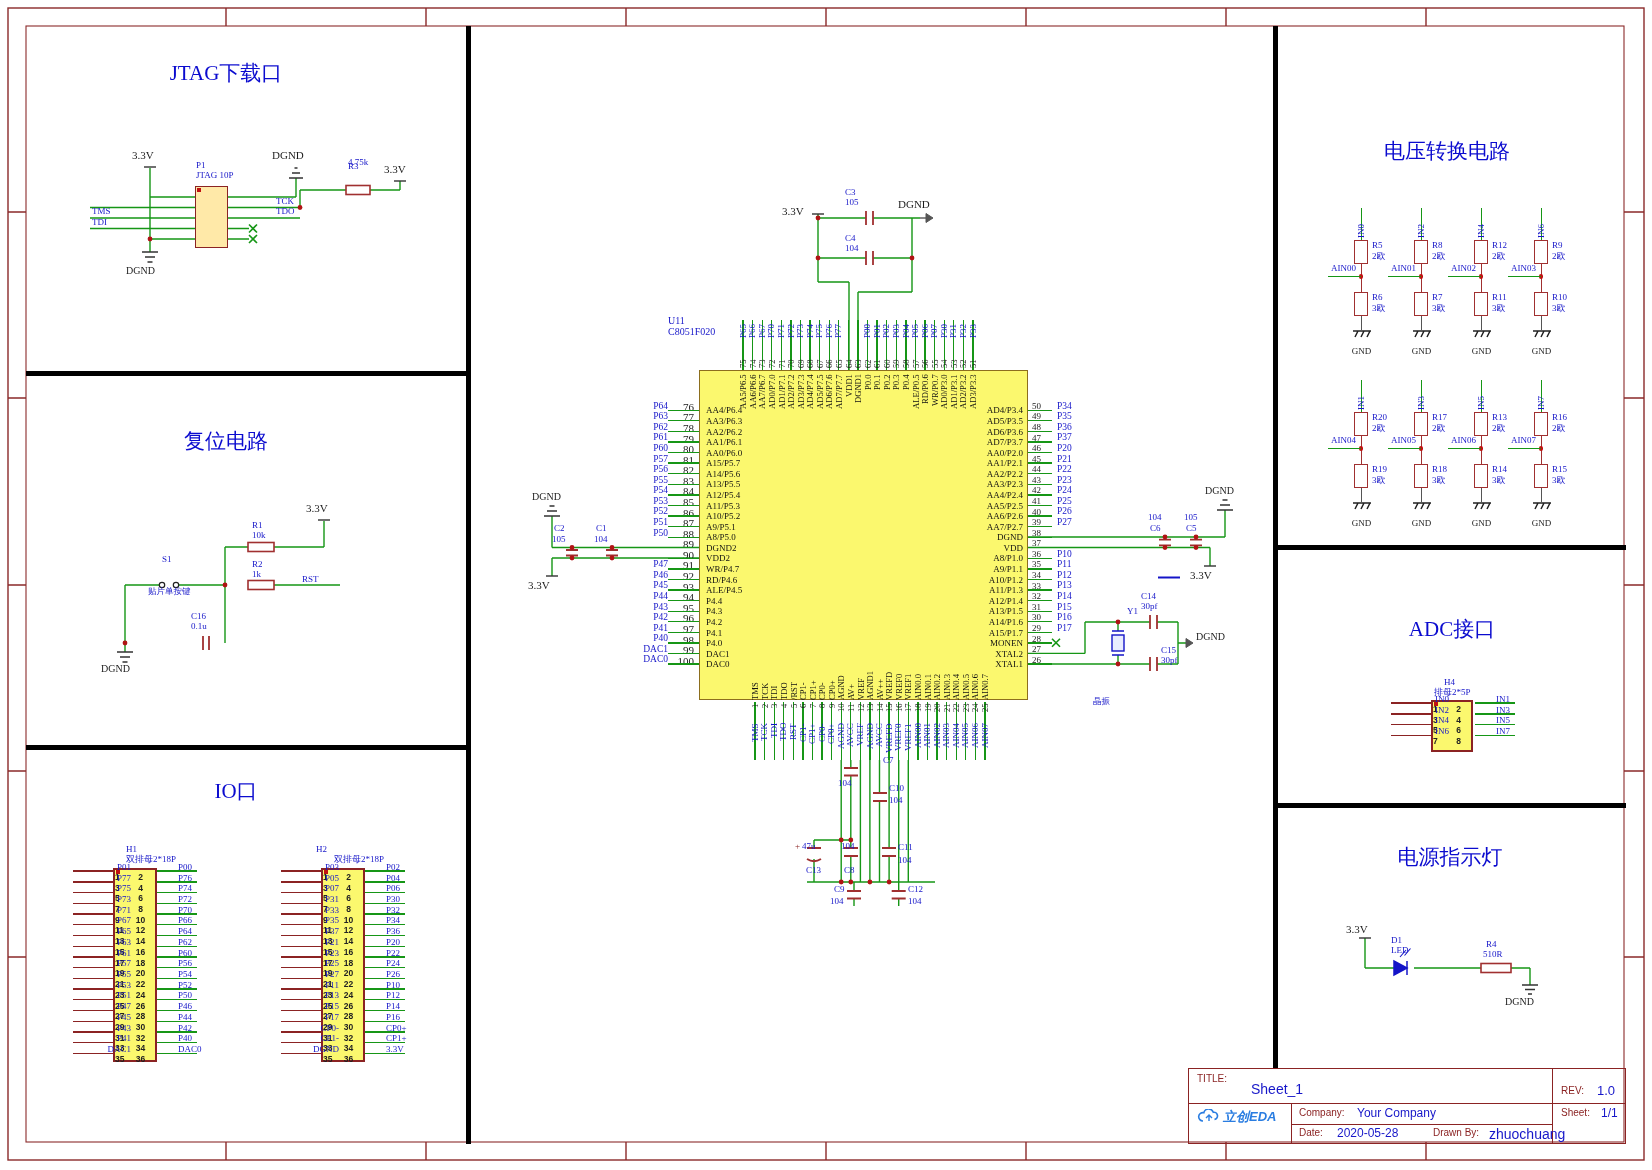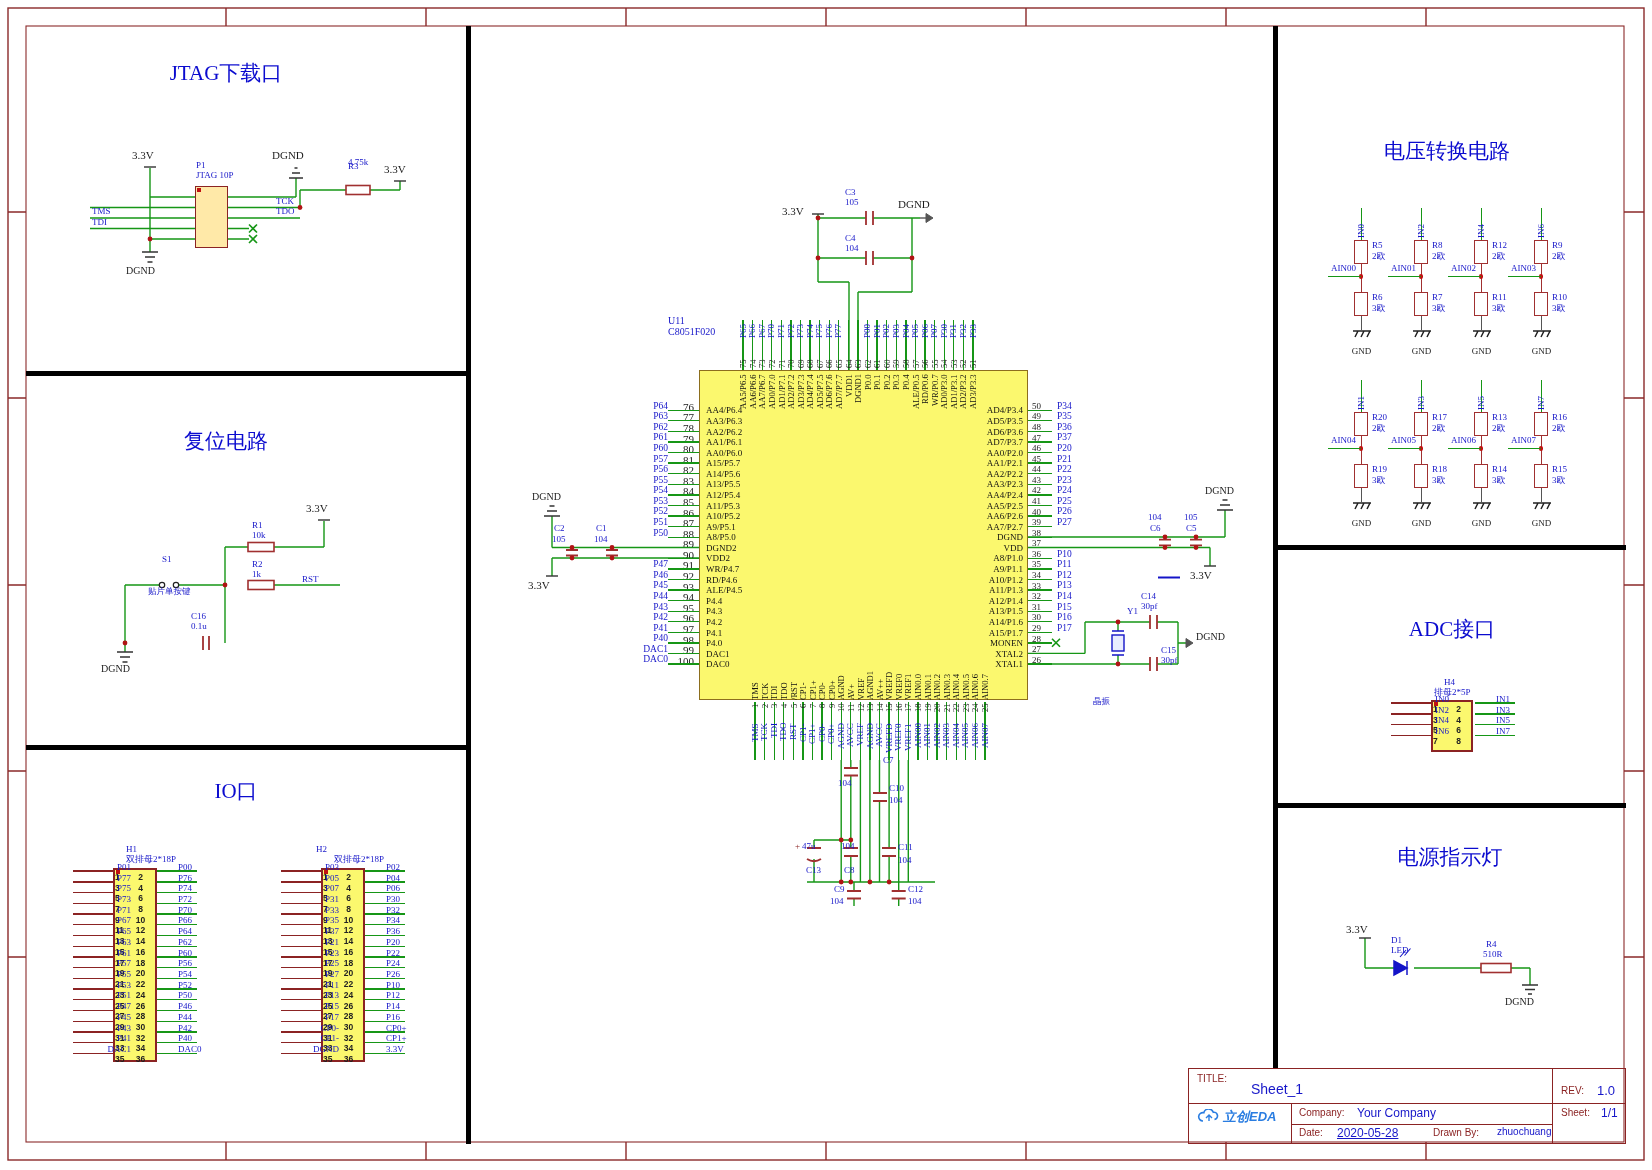--- a/index.html
+++ b/index.html
@@ -1469,18 +1469,18 @@
     <svg class="abs" style="left:8px;top:40px;" width="24" height="15">
       <path d="M6 12a4.2 4.2 0 1 1 .8-8.3 5 5 0 0 1 9.5-.4 3.6 3.6 0 0 1 1.2 7.1" stroke="#2a7de1" stroke-width="1.6" fill="none"></path>
       <path d="M9 9l3-3 3 3M12 6v6" stroke="#2a7de1" stroke-width="1.4" fill="none"></path>
     </svg>
     <div class="t sans" style="left:34px;top:41px;font-size:13px;font-weight:700;font-style:italic;color:#2a7de1;">立创EDA</div>
     <div class="t f10 mar sans" style="left:110px;top:39px;">Company:</div>
     <div class="t blue sans" style="left:168px;top:37.5px;font-size:12px;">Your Company</div>
     <div class="t f10 mar sans" style="left:372px;top:39px;">Sheet:</div>
     <div class="t blue sans" style="left:412px;top:37.5px;font-size:12px;">1/1</div>
     <div class="t f10 mar sans" style="left:110px;top:59px;">Date:</div>
-    <div class="t blue sans" style="left:148px;top:57.5px;font-size:12px;text-decoration:underline;">2020-05-28</div>
+    <div class="t blue sans" style="left:148px;top:57.5px;font-size:12px;">2020-05-28</div>
     <div class="t f10 mar sans" style="left:244px;top:59px;">Drawn By:</div>
-    <div class="t blue sans" style="left:308px;top:57.5px;font-size:10px;">zhuochuang</div>
+    <div class="t blue sans" style="left:300px;top:57.5px;font-size:14px;">zhuochuang</div>
   </div>
 
 </div>
 
 </body></html>

